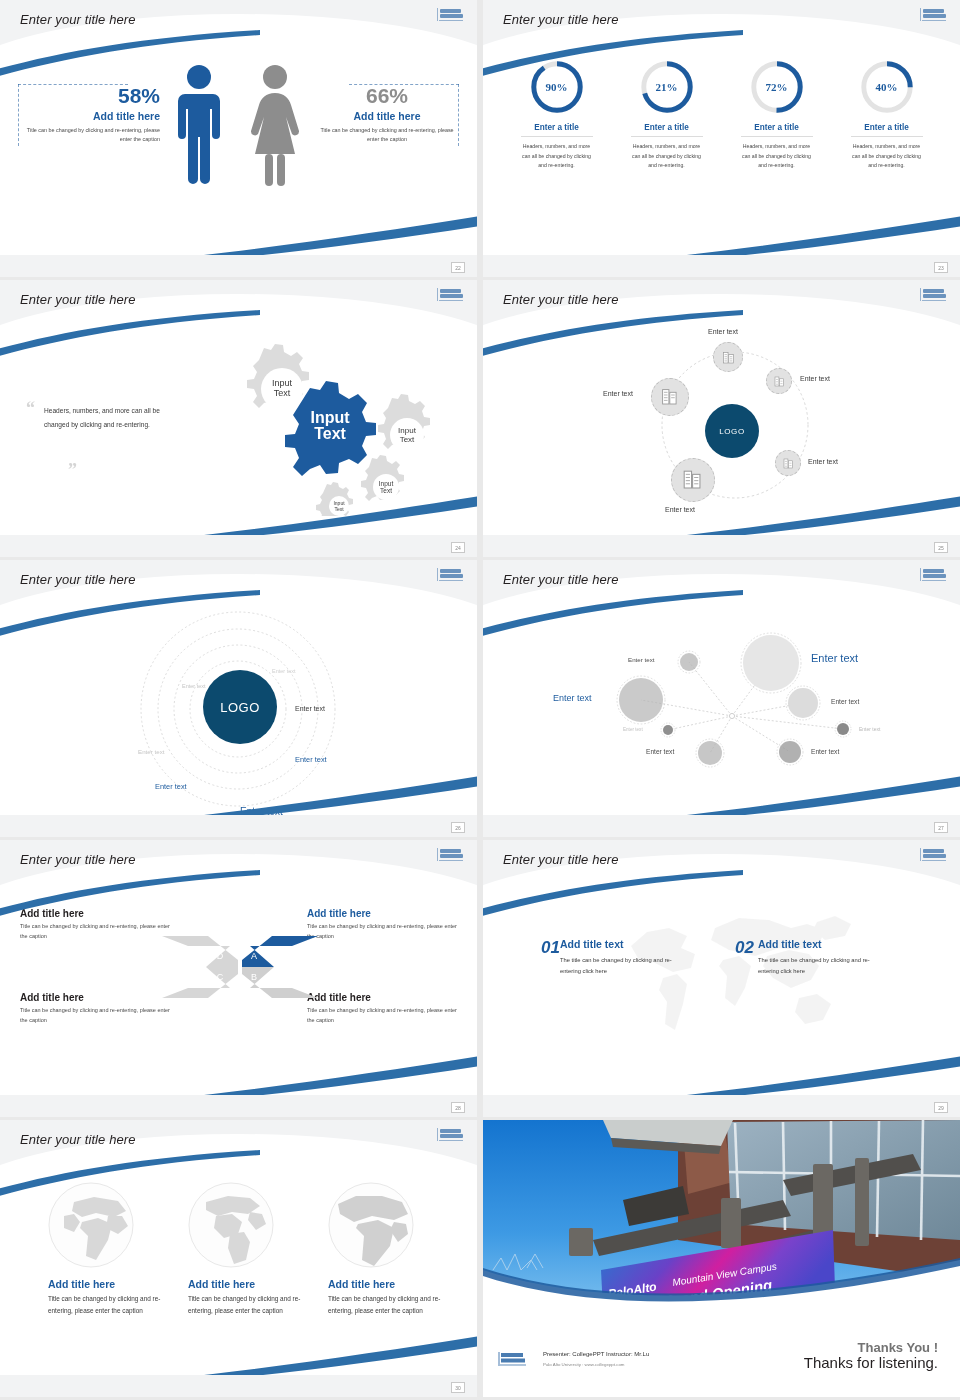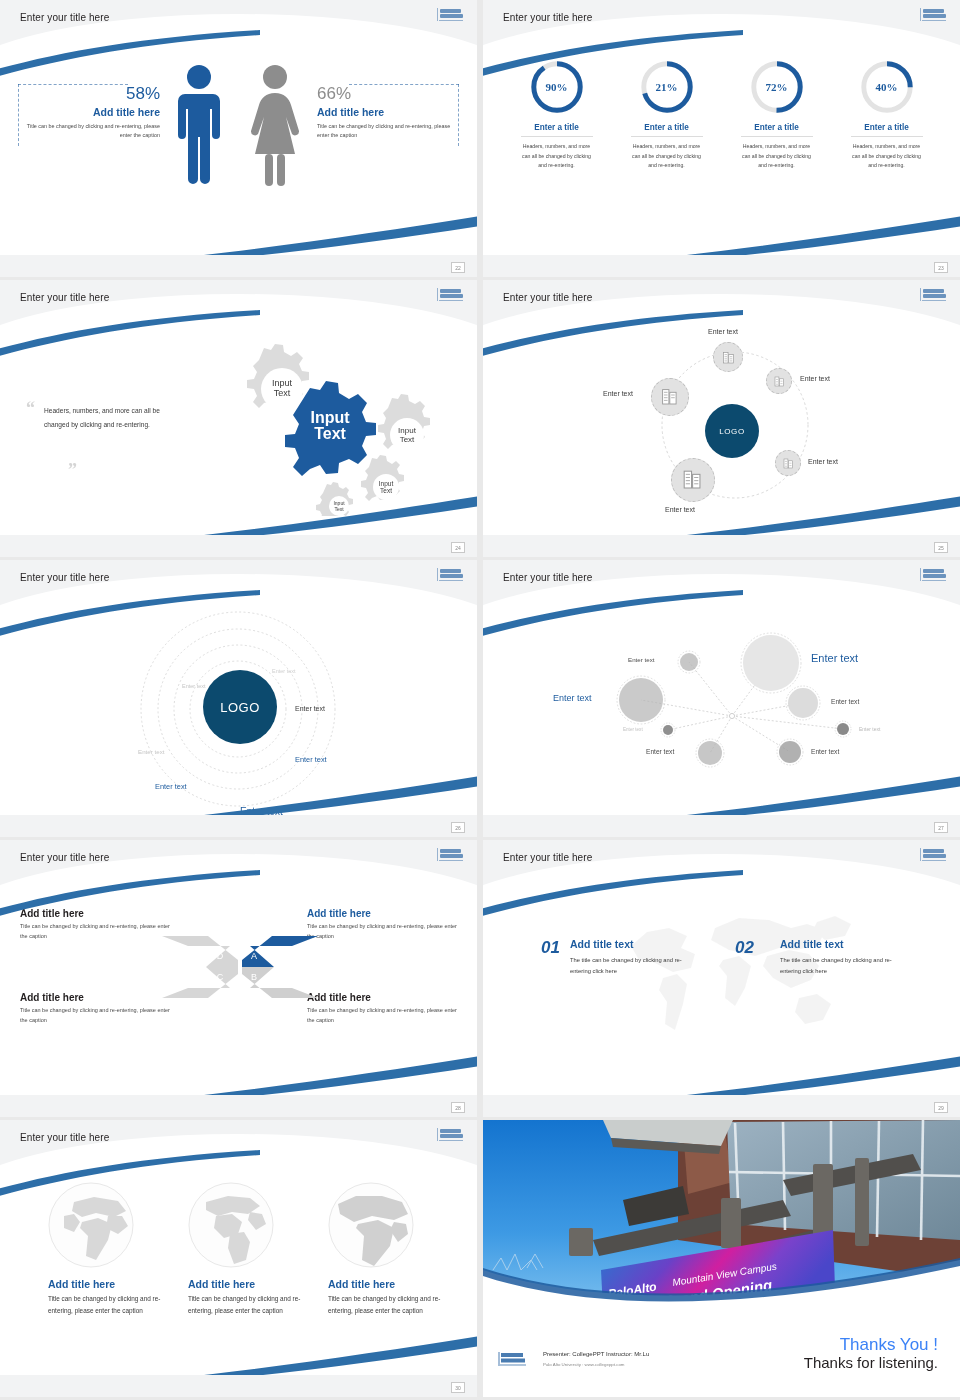--- a/index.html
+++ b/index.html
@@ -28,22 +28,23 @@
     position: absolute; left:0; top:0; width:100%; height:46px;
     background:#f2f3f4;
   }
   .hdr-curve {
     position:absolute; left:-10%; top:14px; width:120%; height:70px;
     background:#ffffff;
     border-radius: 50% 50% 0 0 / 100% 100% 0 0;
   }
   .slide-title {
     position:absolute; left:20px; top:12px;
-    font-size:10px; color:#231f20; letter-spacing:.1px;
+    font-size:13px; color:#231f20; letter-spacing:.1px;
     z-index:6;
+    font-style:italic;
   }
   .logo-mark {
     position:absolute; right:12px; top:7px; width:28px; height:15px;
     z-index:6; opacity:.85;
   }
   .logo-mark .l1, .logo-mark .l2 {
     position:absolute; left:3px; height:4px; background:#1d5b9e; opacity:.75;
     border-radius:1px;
   }
   .logo-mark .l1 { top:2px; width:21px; }
@@ -63,21 +64,21 @@
     position:absolute; left:0; bottom:0; width:100%; height:22px;
     background:#f2f3f4; z-index:5;
   }
   .pagenum {
     position:absolute; right:12px; bottom:4px;
     width:14px; height:11px; border:1px solid #c8c8c8; background:#fff;
     font-size:5px; color:#8a8a8a; line-height:10px; text-align:center;
     z-index:7;
   }
   .canvas { position:absolute; left:0; top:40px; width:100%; height:215px; z-index:3; }
-  .pct { font-size:17px; font-weight:normal; }
+  .pct { font-size:21px; font-weight:bold; }
   .pct.blue { color:#1d5b9e; }
   .pct.gray { color:#8d8d8d; }
   .addtitle { font-size:10.5px; font-weight:bold; color:#1d5b9e; margin-top:2px;}
   .cap { font-size:5.4px; color:#4a4a4a; line-height:1.65; margin-top:4px;}
   .brk { position:absolute; border:1px dashed #1d5b9e; opacity:.55; }
 
   
   .donut-wrap { position:absolute; top:18px; width:100%; display:flex; justify-content:center; gap:16px;}
   .donut-col { width:94px; text-align:center; }
   .donut { width:58px; height:58px; margin:0 auto; position:relative; }
@@ -120,21 +121,21 @@
   .num-title { font-size:10.5px; font-weight:bold; color:#1d5b9e; }
   .num-cap { font-size:5.8px; color:#3a3a3a; line-height:1.9; margin-top:5px;}
 
   
   .globe-col { position:absolute; width:130px; text-align:left; }
   .g-title { font-size:10.5px; font-weight:bold; color:#1d5b9e; }
   .g-cap { font-size:6.4px; color:#3a3a3a; line-height:1.85; margin-top:3px;}
 
   
   .photo { position:absolute; left:0; top:0; width:100%; height:190px; overflow:hidden;}
-  .thanks-big { position:absolute; right:22px; bottom:42px; font-size:17px; font-weight:normal; color:#3b82f6;}
+  .thanks-big { position:absolute; right:22px; bottom:42px; font-size:13px; font-weight:bold; color:#737373;}
   .thanks-sub { position:absolute; right:22px; bottom:26px; font-size:15px; color:#231f20;}
   .pres-line { position:absolute; left:60px; bottom:40px; font-size:6px; color:#333; }
   .pres-sub { position:absolute; left:60px; bottom:30px; font-size:4.4px; color:#8a8a8a; }
   .pres-logo { position:absolute; left:15px; bottom:30px; width:30px; height:16px; }
 </style>
 </head>
 <body>
 
 <div class="deck">
 
@@ -172,21 +173,21 @@
         <path d="M9 30 h28 a7 7 0 0 1 7 7 v34 a4 4 0 0 1 -8 0 v-26 h-2 v70 a5 5 0 0 1 -10 0 v-42 h-2 v42 a5 5 0 0 1 -10 0 v-70 h-2 v26 a4 4 0 0 1 -8 0 v-34 a7 7 0 0 1 7 -7 z" fill="#1D5B9E"></path>
       </svg>
 
       <svg style="position:absolute; left:248px; top:24px;" width="54" height="122" viewBox="0 0 54 122">
         <circle cx="27" cy="13" r="12" fill="#8D8D8D"></circle>
         <path d="M27 29 c-9 0 -14 5 -16 12 l-8 26 a4 4 0 0 0 7 3 l6 -17 -9 37 h40 l-9 -37 6 17 a4 4 0 0 0 7 -3 l-8 -26 c-2 -7 -7 -12 -16 -12 z" fill="#8D8D8D"></path>
         <rect x="17" y="90" width="8" height="32" rx="4" fill="#8D8D8D"></rect>
         <rect x="29" y="90" width="8" height="32" rx="4" fill="#8D8D8D"></rect>
       </svg>
 
-      <div style="position:absolute; right:20px; top:44px; width:140px; text-align:left;margin-left:27px;">
+      <div style="position:absolute; right:20px; top:44px; width:140px; text-align:center;margin-left:27px;">
         <div class="pct gray">66%</div>
         <div class="addtitle">Add title here</div>
         <div class="cap">Title can be changed by clicking and re-entering, please enter the caption</div>
       </div>
     </div>
 
     <div class="footer-strip"></div>
     <div class="pagenum">22</div>
   </div>
 
@@ -631,29 +632,29 @@
           <path d="M28 48 l16 -14 22 -4 18 8 -6 12 14 6 -4 14 -18 4 -20 -10 -14 -2 z"></path>
           <path d="M60 80 l14 -4 10 10 -4 20 -8 26 -10 -6 2 -22 -8 -12 z"></path>
           <path d="M112 30 l24 -10 30 2 22 8 16 -4 18 6 -6 14 -22 6 -18 -2 -24 8 -26 -6 -18 -10 z"></path>
           <path d="M120 62 l16 -4 12 10 -6 22 -10 18 -10 -8 2 -22 -8 -10 z"></path>
           <path d="M164 58 l22 -6 20 4 10 12 -8 14 -20 8 -18 -10 -10 -12 z"></path>
           <path d="M196 100 l18 -4 14 10 -8 16 -18 4 -10 -12 z"></path>
           <path d="M214 24 l18 -6 16 8 -6 12 -20 4 -12 -10 z"></path>
         </g>
       </svg>
 
-      <div style="position:absolute; left:58px; top:58px; display:flex; align-items:flex-start; gap:10px;">
+      <div style="position:absolute; left:58px; top:58px; display:flex; align-items:flex-start; ">
         <div class="bignum">01</div>
         <div style="width:132px;">
           <div class="num-title">Add title text</div>
           <div class="num-cap">The title can be changed by clicking and re-entering click here</div>
         </div>
       </div>
 
-      <div style="position:absolute; left:252px; top:58px; display:flex; align-items:flex-start; gap:26px;">
+      <div style="position:absolute; left:252px; top:58px; display:flex; align-items:flex-start; gap:4px;">
         <div class="bignum">02</div>
         <div style="width:132px;">
           <div class="num-title">Add title text</div>
           <div class="num-cap">The title can be changed by clicking and re-entering click here</div>
         </div>
       </div>
     </div>
 
     <div class="footer-strip"></div>
     <div class="pagenum">29</div>

